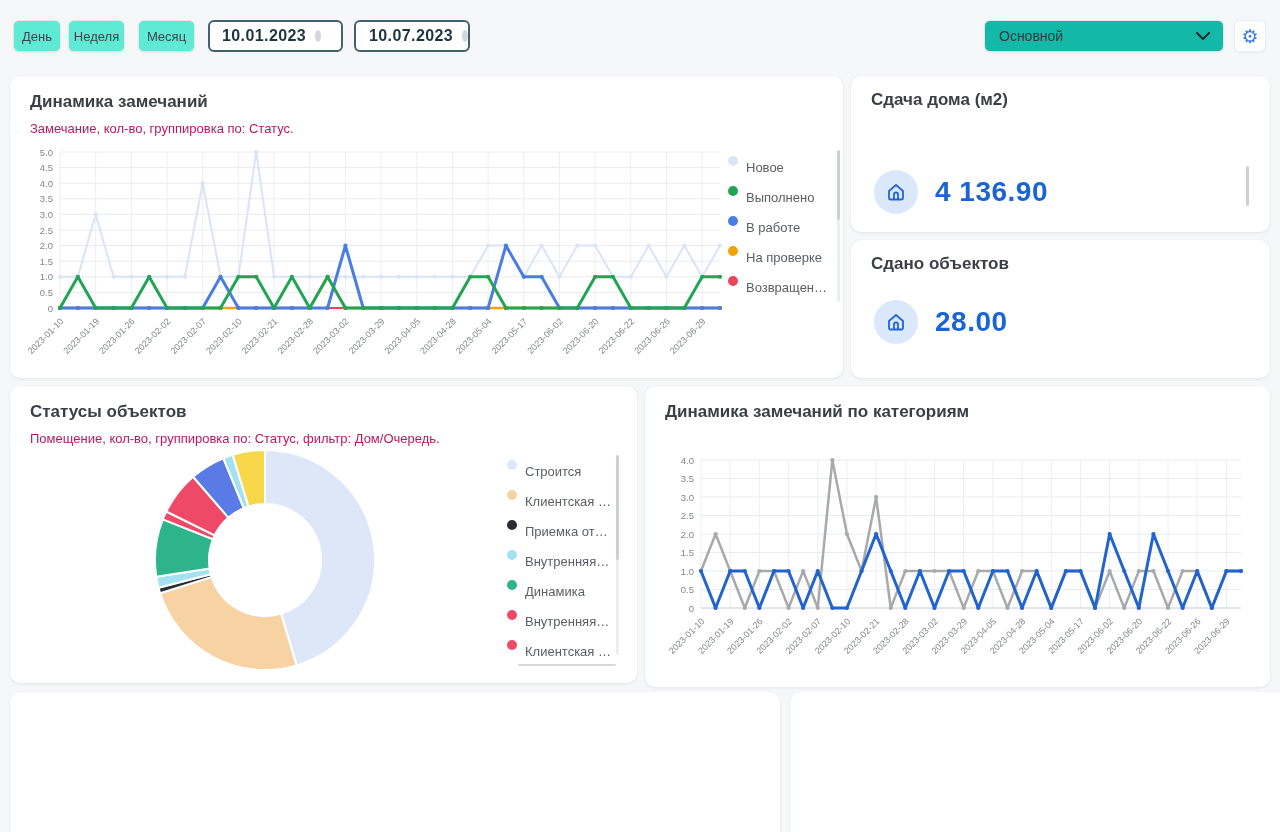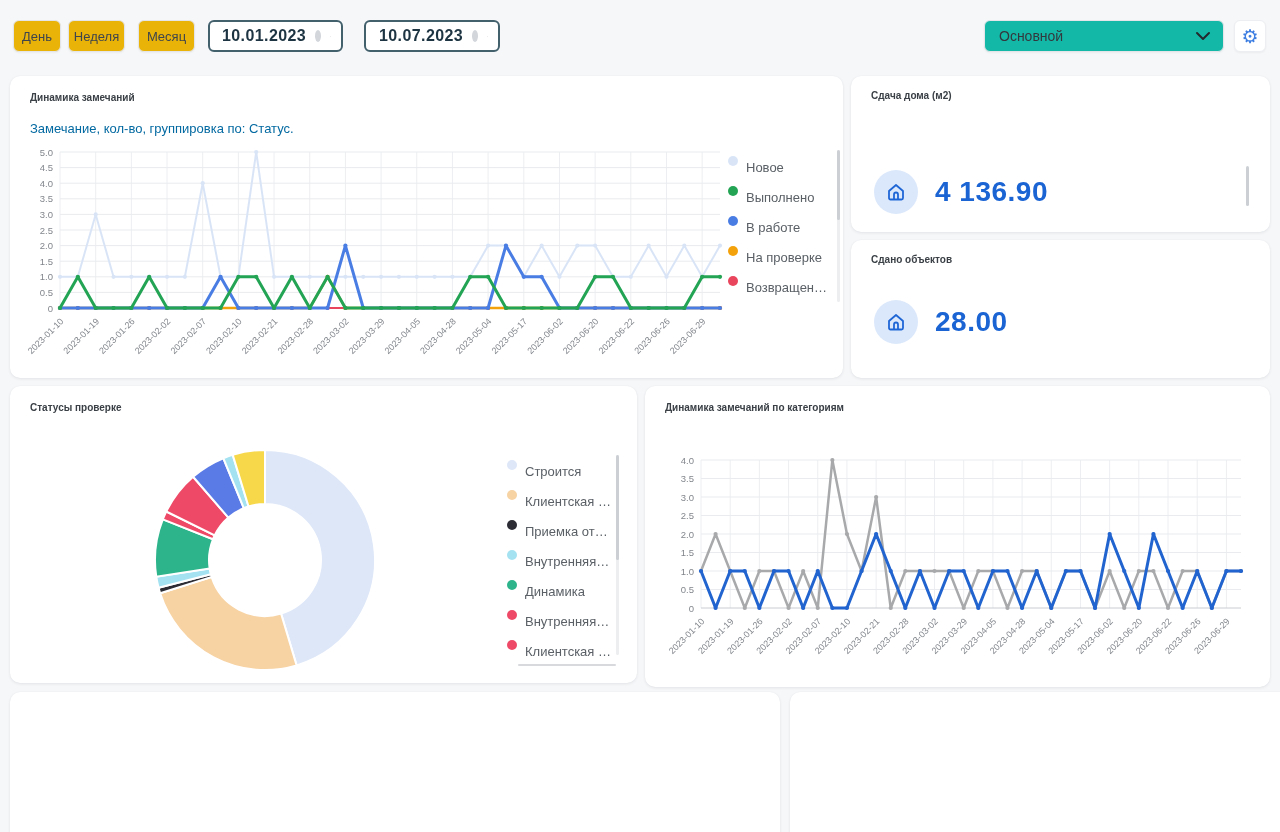--- a/index.html
+++ b/index.html
@@ -4,21 +4,21 @@
 <style>
   html,body{margin:0;padding:0;}
   body{
     width:1280px;height:832px;position:relative;overflow:hidden;
     background:#f6f7f9;
     font-family:"Liberation Sans",sans-serif;
     -webkit-font-smoothing:antialiased;
   }
   .btn{
     position:absolute;top:20px;height:32px;box-sizing:border-box;
-    background:#eab308;border:1px solid #e3e5e9;border-radius:6px;
+    background:#5eead4;border:1px solid #e3e5e9;border-radius:6px;
     font-size:13px;color:#3e454d;display:flex;align-items:center;justify-content:center;
     box-shadow:0 1px 2px rgba(20,30,40,.05);cursor:pointer;
   }
   .datebox{
     position:absolute;top:20px;height:32px;box-sizing:border-box;
     background:#fff;border:2px solid #43606d;border-radius:6px;
     display:flex;align-items:center;padding:0 10px 0 12px;gap:9px;
   }
   .datebox .val{font-size:16px;font-weight:700;color:#1d3442;letter-spacing:.4px;flex:1;text-align:center;}
   .clear-dot{width:6px;height:6px;border:3px solid #d3d7dc;border-radius:50%;background:#fff;}
@@ -33,22 +33,22 @@
     position:absolute;top:20px;left:1234px;width:32px;height:32px;box-sizing:border-box;
     background:#fff;border:1px solid #eceef1;border-radius:6px;
     display:flex;align-items:center;justify-content:center;
     box-shadow:0 1px 2px rgba(20,30,40,.05);cursor:pointer;
     color:#3c7de2;font-size:19px;line-height:1;
   }
   .card{
     position:absolute;background:#fff;border-radius:10px;
     box-shadow:0 1px 3px rgba(25,39,52,.09),0 0 1px rgba(25,39,52,.06);
   }
-  .card-title{position:absolute;left:20px;font-size:10px;font-weight:700;color:#3a4046;}
-  .card-sub{position:absolute;left:20px;font-size:13px;color:#0369a1;line-height:25px;}
+  .card-title{position:absolute;left:20px;font-size:17px;font-weight:700;color:#3a4046;}
+  .card-sub{position:absolute;left:20px;font-size:13px;color:#be185d;line-height:25px;}
   .chart-host{position:absolute;}
   .legend{position:absolute;}
   .legend-item{display:flex;align-items:center;gap:8px;height:30px;cursor:pointer;}
   .legend-item .dot{width:10px;height:10px;border-radius:50%;flex:0 0 auto;}
   .legend-item .lab{font-size:13px;color:#5a6066;white-space:nowrap;margin-top:12px;}
   .kpi-icon{
     position:absolute;width:44px;height:44px;border-radius:50%;
     background:#dbe8fb;display:flex;align-items:center;justify-content:center;
   }
   .kpi-value{position:absolute;font-size:28px;font-weight:700;color:#1a64d4;letter-spacing:.5px;}
@@ -68,21 +68,21 @@
   <span class="val">10.01.2023</span>
   <span class="clear-dot"></span>
   <svg width="15" height="15" viewBox="0 0 15 15">
     <rect x="1.5" y="2.5" width="12" height="11" rx="1.5" fill="none" stroke="#37444d" stroke-width="1.4"></rect>
     <line x1="1.5" y1="6" x2="13.5" y2="6" stroke="#37444d" stroke-width="1.4"></line>
     <line x1="4.5" y1="1" x2="4.5" y2="3.5" stroke="#37444d" stroke-width="1.4"></line>
     <line x1="10.5" y1="1" x2="10.5" y2="3.5" stroke="#37444d" stroke-width="1.4"></line>
   </svg>
 </div>
 
-<div class="datebox" style="left:364px;width:136px;padding-left:13px;">
+<div class="datebox" style="left:354px;width:116px;padding-left:13px;">
   <span class="val">10.07.2023</span>
   <span class="clear-dot"></span>
   <svg width="15" height="15" viewBox="0 0 15 15">
     <rect x="1.5" y="2.5" width="12" height="11" rx="1.5" fill="none" stroke="#37444d" stroke-width="1.4"></rect>
     <line x1="1.5" y1="6" x2="13.5" y2="6" stroke="#37444d" stroke-width="1.4"></line>
     <line x1="4.5" y1="1" x2="4.5" y2="3.5" stroke="#37444d" stroke-width="1.4"></line>
     <line x1="10.5" y1="1" x2="10.5" y2="3.5" stroke="#37444d" stroke-width="1.4"></line>
   </svg>
 </div>
 
@@ -403,21 +403,22 @@
   <div class="kpi-icon" style="left:23px;top:60px;">
     <svg width="20" height="20" viewBox="0 0 20 20">
       <path d="M3 9 L10 3 L17 9 L17 16 A1.5 1.5 0 0 1 15.5 17.5 L4.5 17.5 A1.5 1.5 0 0 1 3 16 Z" fill="none" stroke="#1e66d6" stroke-width="1.8" stroke-linejoin="round"></path>
       <path d="M8 17.5 L8 12.5 A2 2 0 0 1 12 12.5 L12 17.5" fill="none" stroke="#1e66d6" stroke-width="1.8"></path>
     </svg>
   </div>
   <div class="kpi-value" style="left:84px;top:66px;">28.00</div>
 </div>
 
 <div class="card" style="left:10px;top:386px;width:627px;height:297px;">
-  <div class="card-title" style="top:16px;">Статусы проверке</div>
+  <div class="card-title" style="top:16px;">Статусы объектов</div>
+  <div class="card-sub" style="top:40px;">Помещение, кол-во, группировка по: Статус, фильтр: Дом/Очередь.</div>
 </div>
 <div id="chart-donut" class="chart-host" style="left:153px;top:448px;width:224px;height:224px;">
     <svg width="224" height="224">
       <path d="M112.00 2.00 A110 110 0 0 1 143.61 217.36 L128.09 165.64 A56 56 0 0 0 112.00 56.00 Z" fill="#dde7f8" stroke="#fff" stroke-width="2"></path>
       <path d="M143.61 217.36 A110 110 0 0 1 7.17 145.31 L58.63 128.96 A56 56 0 0 0 128.09 165.64 Z" fill="#f7d2a3" stroke="#fff" stroke-width="2"></path>
       <path d="M7.17 145.31 A110 110 0 0 1 5.58 139.84 L57.82 126.17 A56 56 0 0 0 58.63 128.96 Z" fill="#2b2c34" stroke="#fff" stroke-width="2"></path>
       <path d="M5.58 139.84 A110 110 0 0 1 3.27 128.68 L56.65 120.49 A56 56 0 0 0 57.82 126.17 Z" fill="#a5e2f1" stroke="#fff" stroke-width="2"></path>
       <path d="M3.27 128.68 A110 110 0 0 1 9.80 71.31 L59.97 91.28 A56 56 0 0 0 56.65 120.49 Z" fill="#2db48b" stroke="#fff" stroke-width="2"></path>
       <path d="M9.80 71.31 A110 110 0 0 1 13.27 63.49 L61.74 87.31 A56 56 0 0 0 59.97 91.28 Z" fill="#ee4a67" stroke="#fff" stroke-width="2"></path>
       <path d="M13.27 63.49 A110 110 0 0 1 40.09 28.76 L75.39 69.62 A56 56 0 0 0 61.74 87.31 Z" fill="#ee4a67" stroke="#fff" stroke-width="2"></path>

